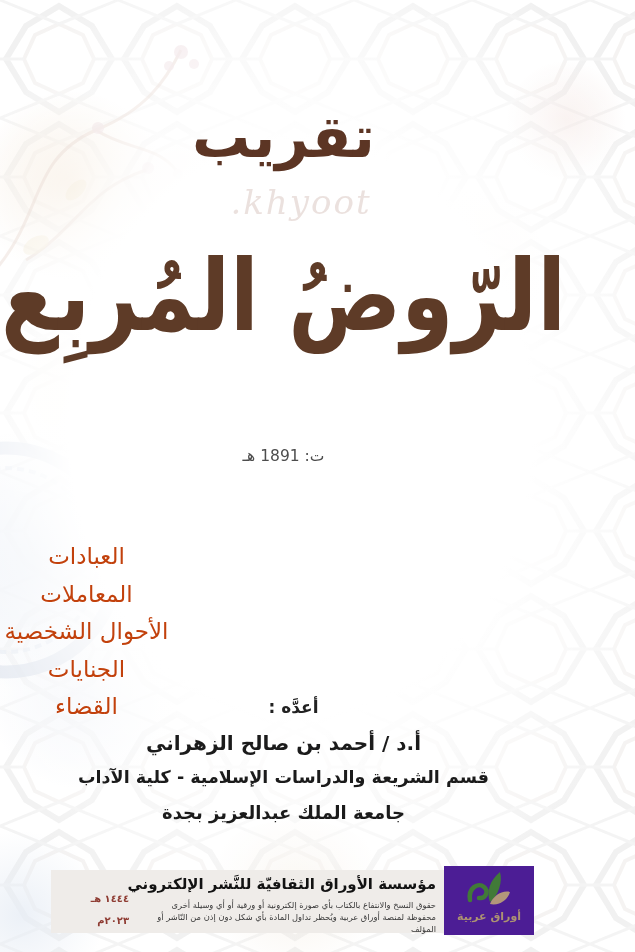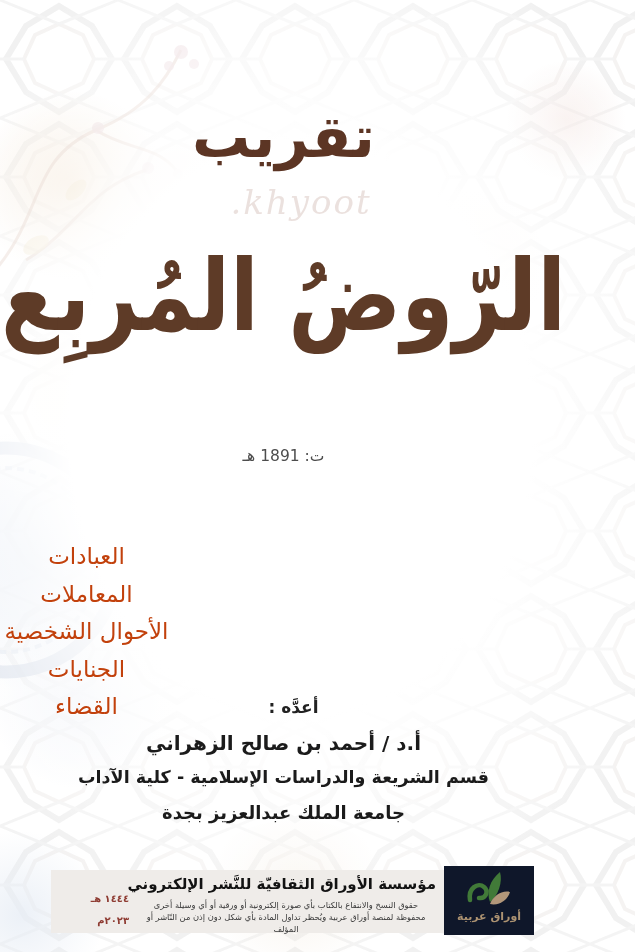--- a/index.html
+++ b/index.html
@@ -66,30 +66,30 @@
   
   .footer-band{
     position:absolute;left:85px;top:870px;width:395px;height:63px;
     background:#efece9;
   }
   .publisher-title{
     position:absolute;right:10px;top:5px;width:300px;text-align:center;
     font-size:15px;font-weight:bold;color:#121212;white-space:nowrap;
   }
   .rights{
-    position:absolute;right:10px;top:29px;width:300px;text-align:center;
+    position:absolute;right:10px;top:29px;width:300px;text-align:right;
     font-size:8.3px;color:#3a3a3a;line-height:12px;font-weight:500;
   }
   .years{
     position:absolute;left:12px;top:18px;width:66px;text-align:right;
     font-size:10px;font-weight:bold;color:#8e3b32;line-height:22px;white-space:nowrap;
   }
   .logo-box{
     position:absolute;left:478px;top:866px;width:90px;height:69px;
-    background:#0f172a;text-align:center;
+    background:#4c1d95;text-align:center;
   }
   .logo-box svg{display:block;margin:4px auto 0 auto;}
   .logo-text{font-size:11px;color:#ad9372;font-weight:bold;margin-top:-2px;}
 </style>
 </head>
 <body>
 
 <div class="page">
 
   <svg class="bg-pattern" width="635" height="952">

